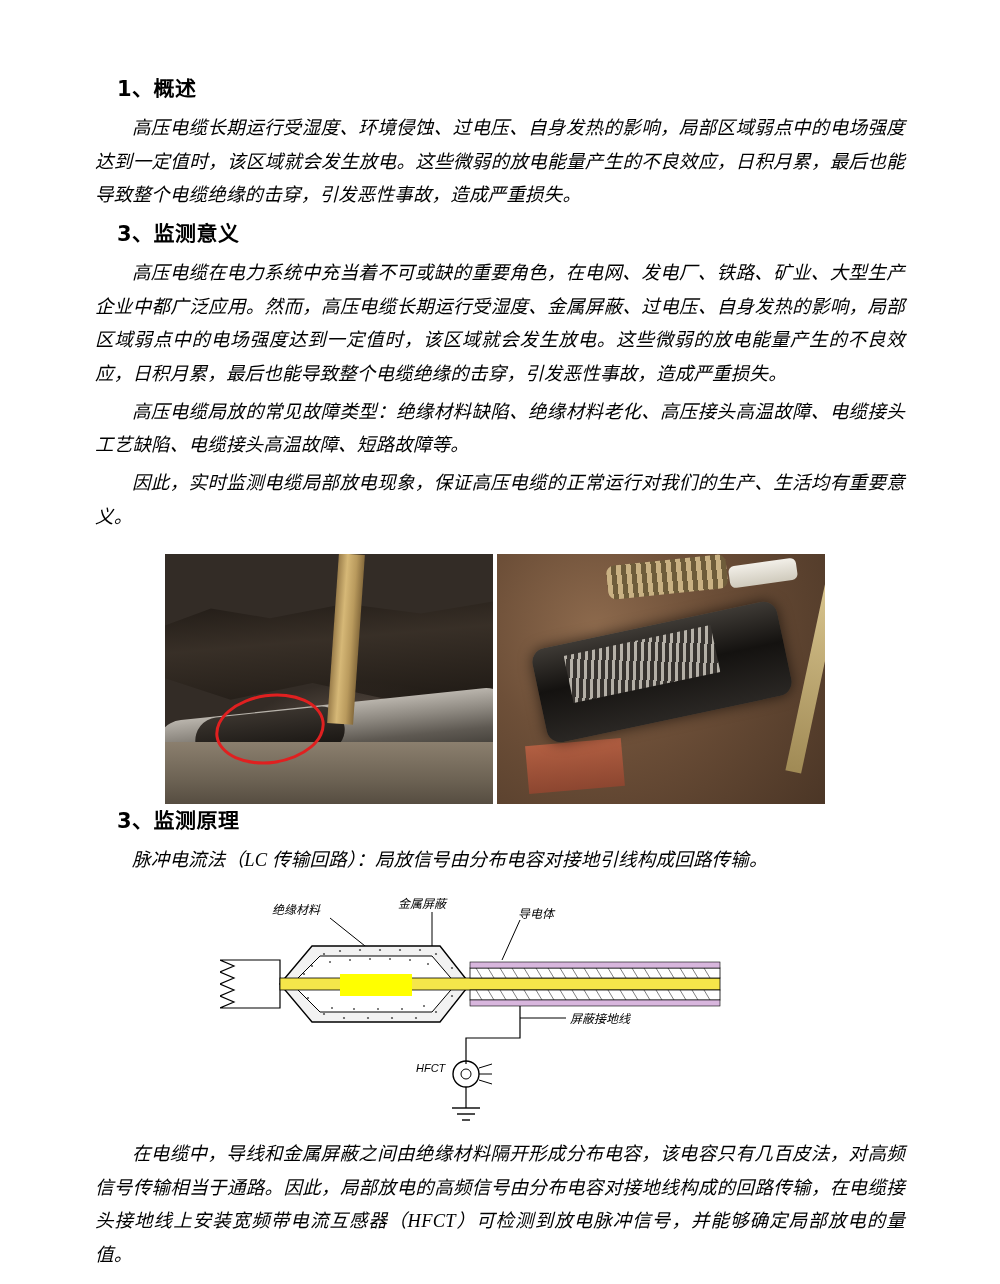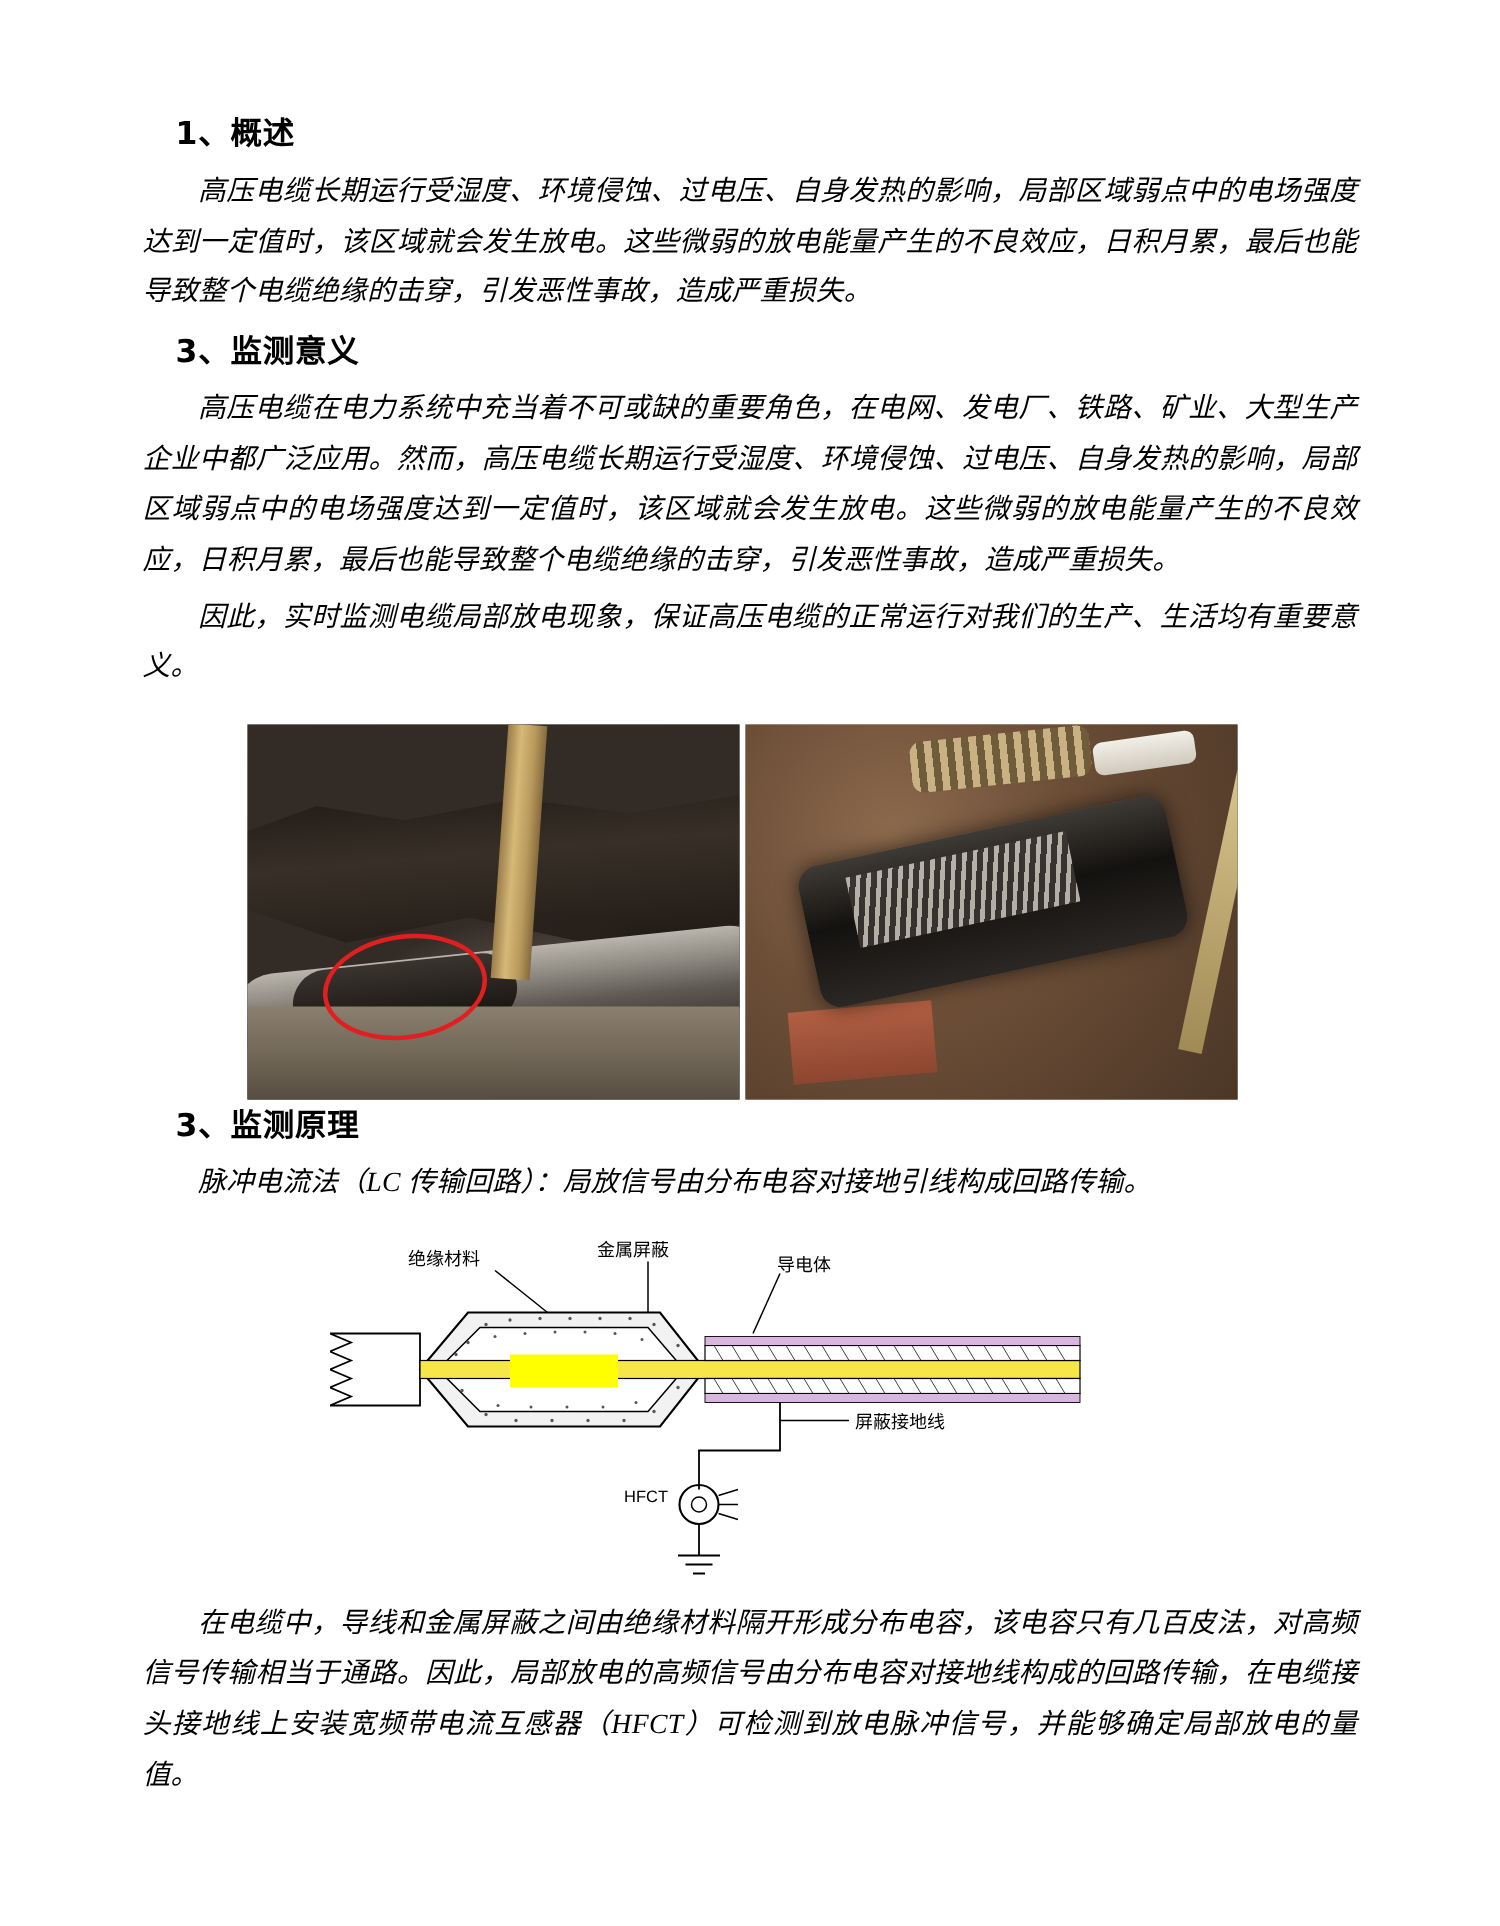--- a/index.html
+++ b/index.html
@@ -166,20 +166,21 @@
     width: 68px; height: 22px;
     background: linear-gradient(180deg, #f2efe8 0%, #cfcabc 100%);
     border-radius: 6px;
     transform: rotate(-8deg);
   }
   
   .diagram-wrap {
     margin: 10px 0 0 0;
     display: flex;
     justify-content: center;
+    font-style: italic;
   }
   svg.diagram {
     display: block;
   }
   .dg-label {
     font-family: "DejaVu Sans", "Liberation Sans", sans-serif;
     font-size: 12px;
     fill: #000;
   }
   .dg-label-en {
@@ -190,21 +191,22 @@
 </style>
 </head>
 <body>
 
 <div class="page">
 
   <h2 class="section-heading">1、概述</h2>
   <p class="body-text">高压电缆长期运行受湿度、环境侵蚀、过电压、自身发热的影响，局部区域弱点中的电场强度达到一定值时，该区域就会发生放电。这些微弱的放电能量产生的不良效应，日积月累，最后也能导致整个电缆绝缘的击穿，引发恶性事故，造成严重损失。</p>
 
   <h2 class="section-heading sec-gap">3、监测意义</h2>
-  <p class="body-text">高压电缆在电力系统中充当着不可或缺的重要角色，在电网、发电厂、铁路、矿业、大型生产企业中都广泛应用。然而，高压电缆长期运行受湿度、环境侵蚀、过电压、自身发热的影响，局部区域弱点中的电场强度达到一定值时，该区域就会发生放电。这些微弱的放电能量产生的不良效应，日积月累，最后也能导致整个电缆绝缘的击穿，引发恶性事故，造成严重损失。</p>
+  <p class="body-text">高压电缆在电力系统中充当着不可或缺的重要角色，在电网、发电厂、铁路、矿业、大型生产企业中都广泛应用。然而，高压电缆长期运行受湿度、金属屏蔽、过电压、自身发热的影响，局部区域弱点中的电场强度达到一定值时，该区域就会发生放电。这些微弱的放电能量产生的不良效应，日积月累，最后也能导致整个电缆绝缘的击穿，引发恶性事故，造成严重损失。</p>
+  <p class="body-text para-spaced">高压电缆局放的常见故障类型：绝缘材料缺陷、绝缘材料老化、高压接头高温故障、电缆接头工艺缺陷、电缆接头高温故障、短路故障等。</p>
   <p class="body-text para-spaced">因此，实时监测电缆局部放电现象，保证高压电缆的正常运行对我们的生产、生活均有重要意义。</p>
 
   <div class="photo-row">
     <div class="photo photo-left">
       <div class="pl-crack"></div>
       <div class="pl-pipe"></div>
       <div class="pl-pipe-dark"></div>
       <div class="pl-rod"></div>
       <div class="pl-ground"></div>
       <div class="pl-circle"></div>

